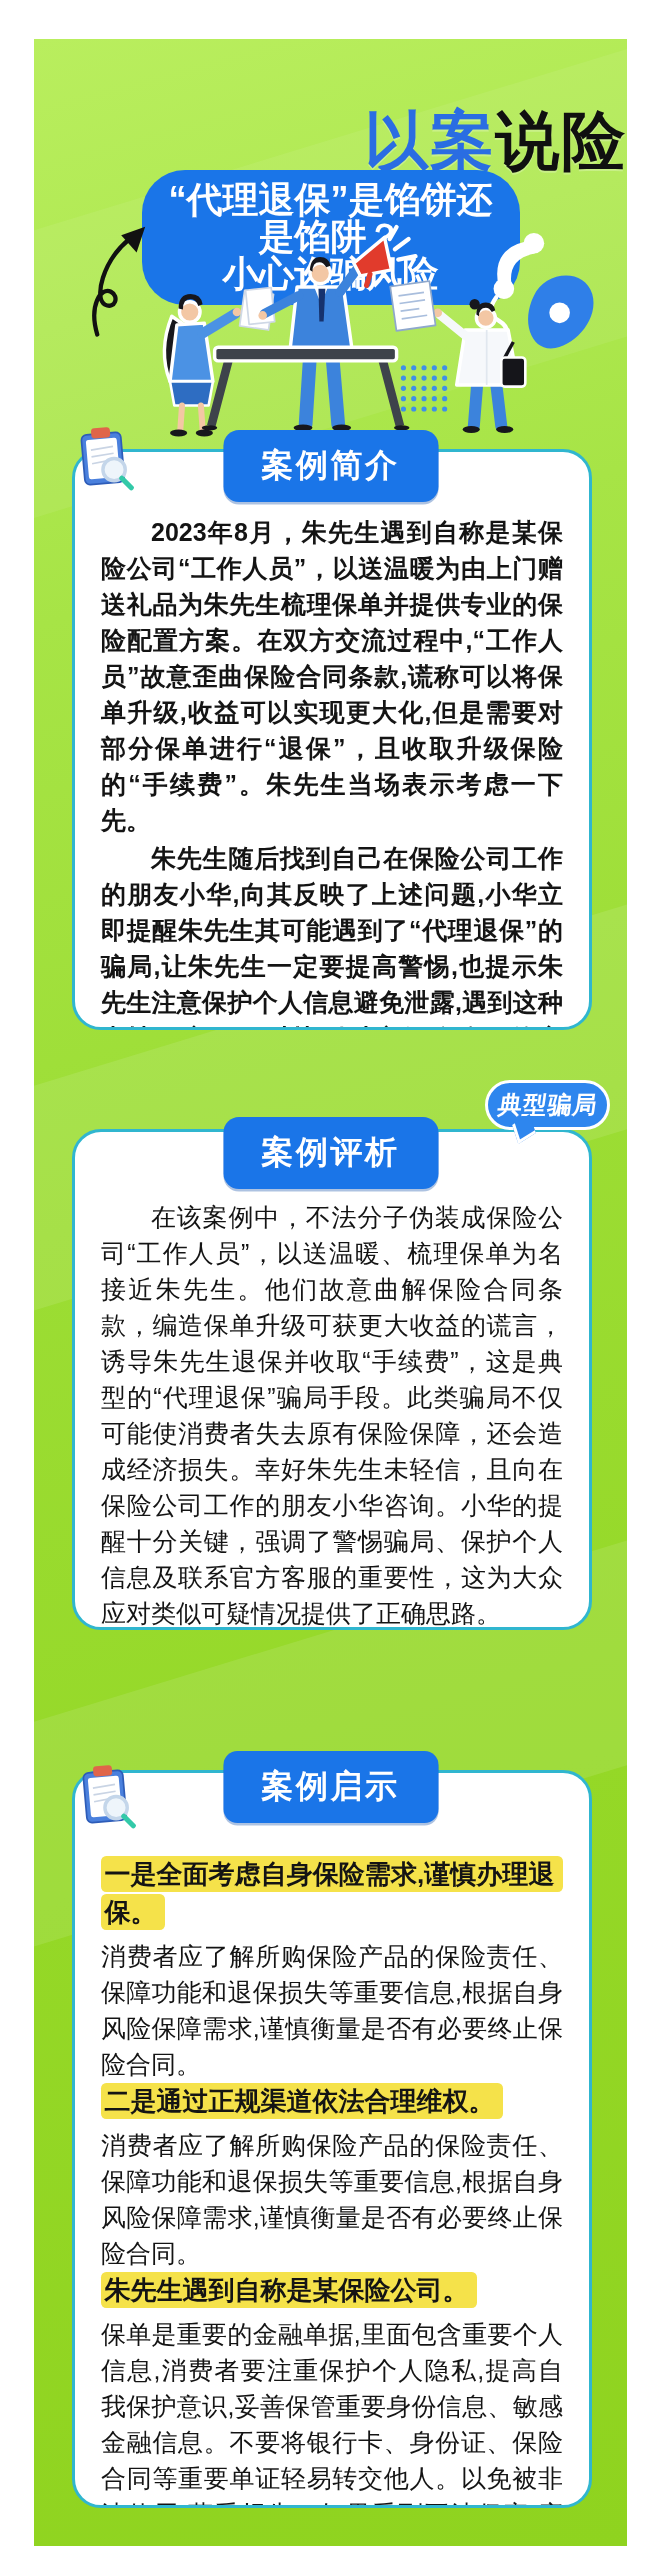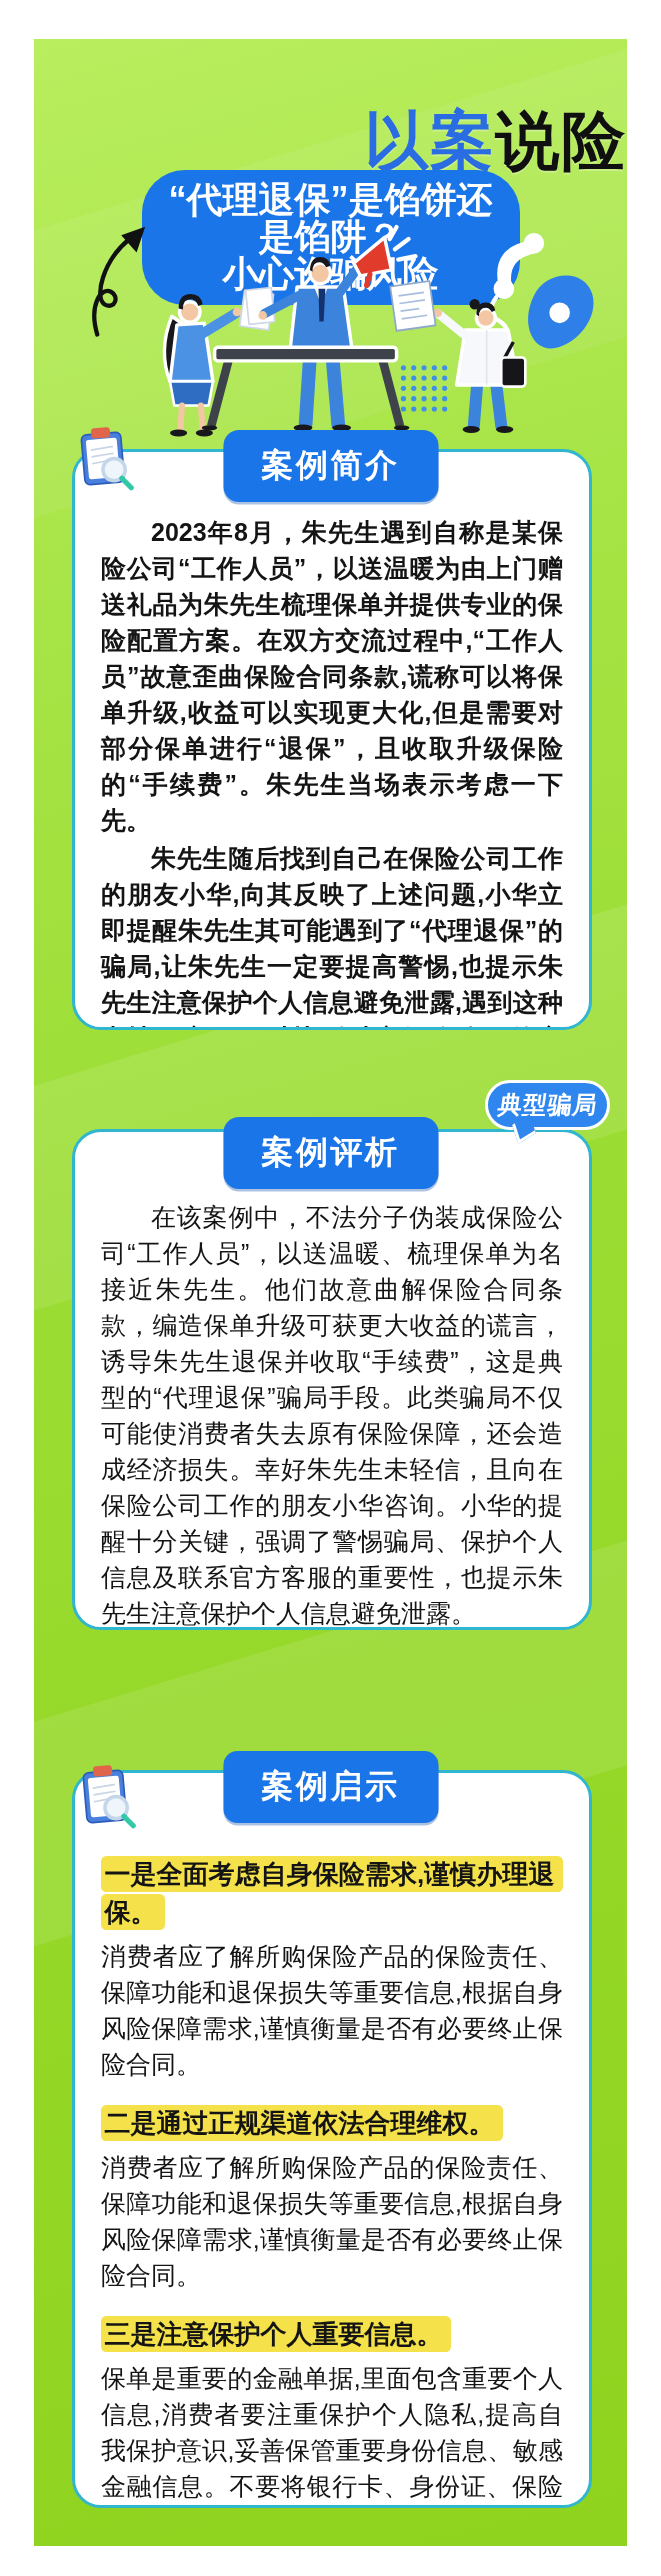--- a/index.html
+++ b/index.html
@@ -66,21 +66,21 @@
 
   .card-body{
     position:absolute;left:26px;right:26px;color:var(--text-dark,#141414);
     font-size:25px;line-height:36px;text-align:justify;
   }
   .body-1{top:62px;font-weight:bold;} .body-2{top:67px;} .body-3{top:82px;}
   .card-body p{margin:0;}
   .indented p{text-indent:2em;}
   .indented p + p{margin-top:1.7px;}
 
-  .insight{margin-top:22px;}
+  .insight{margin-top:0;}
   .insight:first-child{margin-top:0;}
   .hl-line{margin-bottom:6.9px;}
   .hl{
     display:inline;background:var(--highlight-yellow,#f5e24a);
     font-weight:bold;font-size:26px;line-height:38px;
     padding:2.6px 8.6px 3.4px 3.4px;border-radius:5.2px;
     box-decoration-break:clone;-webkit-box-decoration-break:clone;
   }
 
   .badge{
@@ -249,21 +249,21 @@
     <circle cx="43" cy="52" r="13" fill="#eef5fb" stroke="#c4d6ea" stroke-width="4"></circle>
     <path d="M52,62 L63,73" stroke="#33c9a8" stroke-width="6" stroke-linecap="round"></path>
   </svg>
 
   <div class="badge">
     <span class="badge-text">典型骗局</span>
   </div>
 
   <div class="card card-2">
     <div class="card-body body-2 indented">
-      <p>在该案例中，不法分子伪装成保险公司“工作人员”，以送温暖、梳理保单为名接近朱先生。他们故意曲解保险合同条款，编造保单升级可获更大收益的谎言，诱导朱先生退保并收取“手续费”，这是典型的“代理退保”骗局手段。此类骗局不仅可能使消费者失去原有保险保障，还会造成经济损失。幸好朱先生未轻信，且向在保险公司工作的朋友小华咨询。小华的提醒十分关键，强调了警惕骗局、保护个人信息及联系官方客服的重要性，也提示朱先生注意保护个人信息避免泄露。</p>
+      <p>在该案例中，不法分子伪装成保险公司“工作人员”，以送温暖、梳理保单为名接近朱先生。他们故意曲解保险合同条款，编造保单升级可获更大收益的谎言，诱导朱先生退保并收取“手续费”，这是典型的“代理退保”骗局手段。此类骗局不仅可能使消费者失去原有保险保障，还会造成经济损失。幸好朱先生未轻信，且向在保险公司工作的朋友小华咨询。小华的提醒十分关键，强调了警惕骗局、保护个人信息及联系官方客服的重要性，这为大众应对类似可疑情况提供了正确思路。</p>
     </div>
   </div>
   <div class="card-pill pill-2">
     <span>案例评析</span>
   </div>
 
   <div class="card card-3">
     <div class="card-body body-3">
       <div class="insight">
         <div class="hl-line">
@@ -272,21 +272,21 @@
         <p>消费者应了解所购保险产品的保险责任、保障功能和退保损失等重要信息,根据自身风险保障需求,谨慎衡量是否有必要终止保险合同。</p>
       </div>
       <div class="insight">
         <div class="hl-line">
           <span class="hl">二是通过正规渠道依法合理维权。</span>
         </div>
         <p>消费者应了解所购保险产品的保险责任、保障功能和退保损失等重要信息,根据自身风险保障需求,谨慎衡量是否有必要终止保险合同。</p>
       </div>
       <div class="insight">
         <div class="hl-line">
-          <span class="hl">三是注意保护个人重要信息。</span>
+          <span class="hl">朱先生遇到自称是某保险公司。</span>
         </div>
         <p>保单是重要的金融单据,里面包含重要个人信息,消费者要注重保护个人隐私,提高自我保护意识,妥善保管重要身份信息、敏感金融信息。不要将银行卡、身份证、保险合同等重要单证轻易转交他人。以免被非法使用,蒙受损失。如果受到不法侵害,应及时向公安机关反映,保护自身权益。</p>
       </div>
     </div>
   </div>
   <div class="card-pill pill-3">
     <span>案例启示</span>
   </div>
   <svg class="clip-icon icon-3" viewBox="0 0 66 78">
     <g transform="rotate(-5 30 40)">

